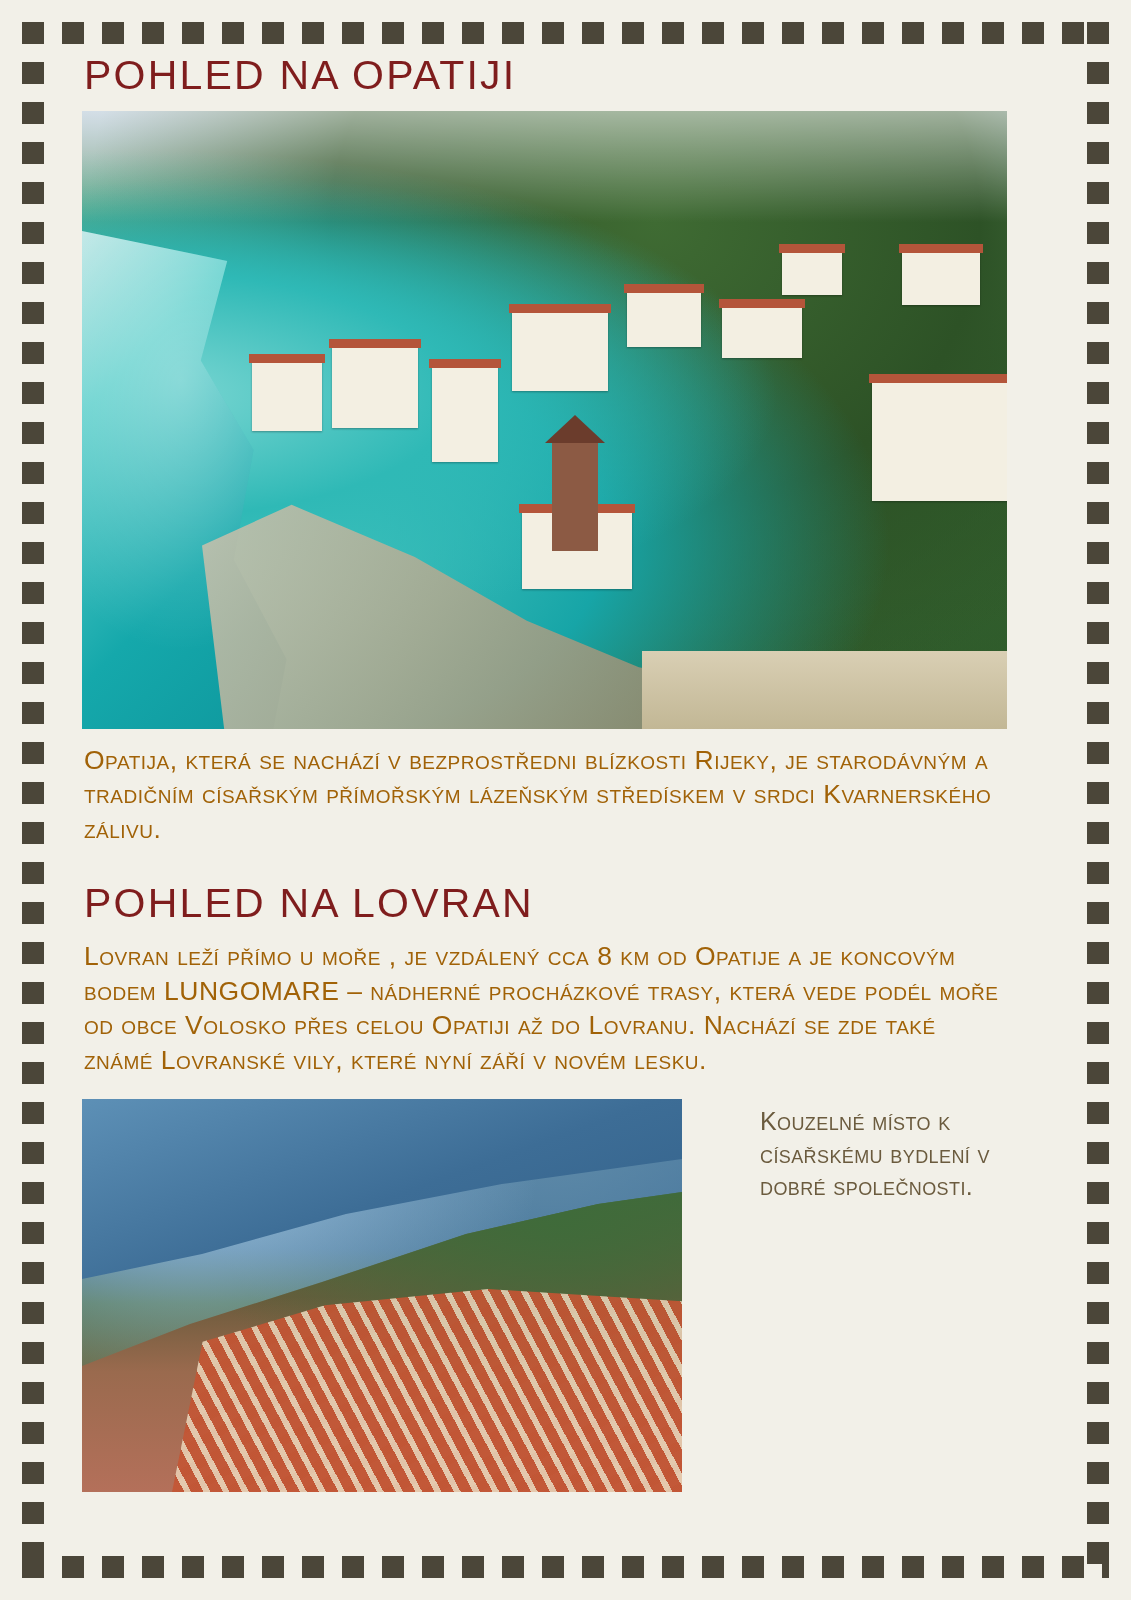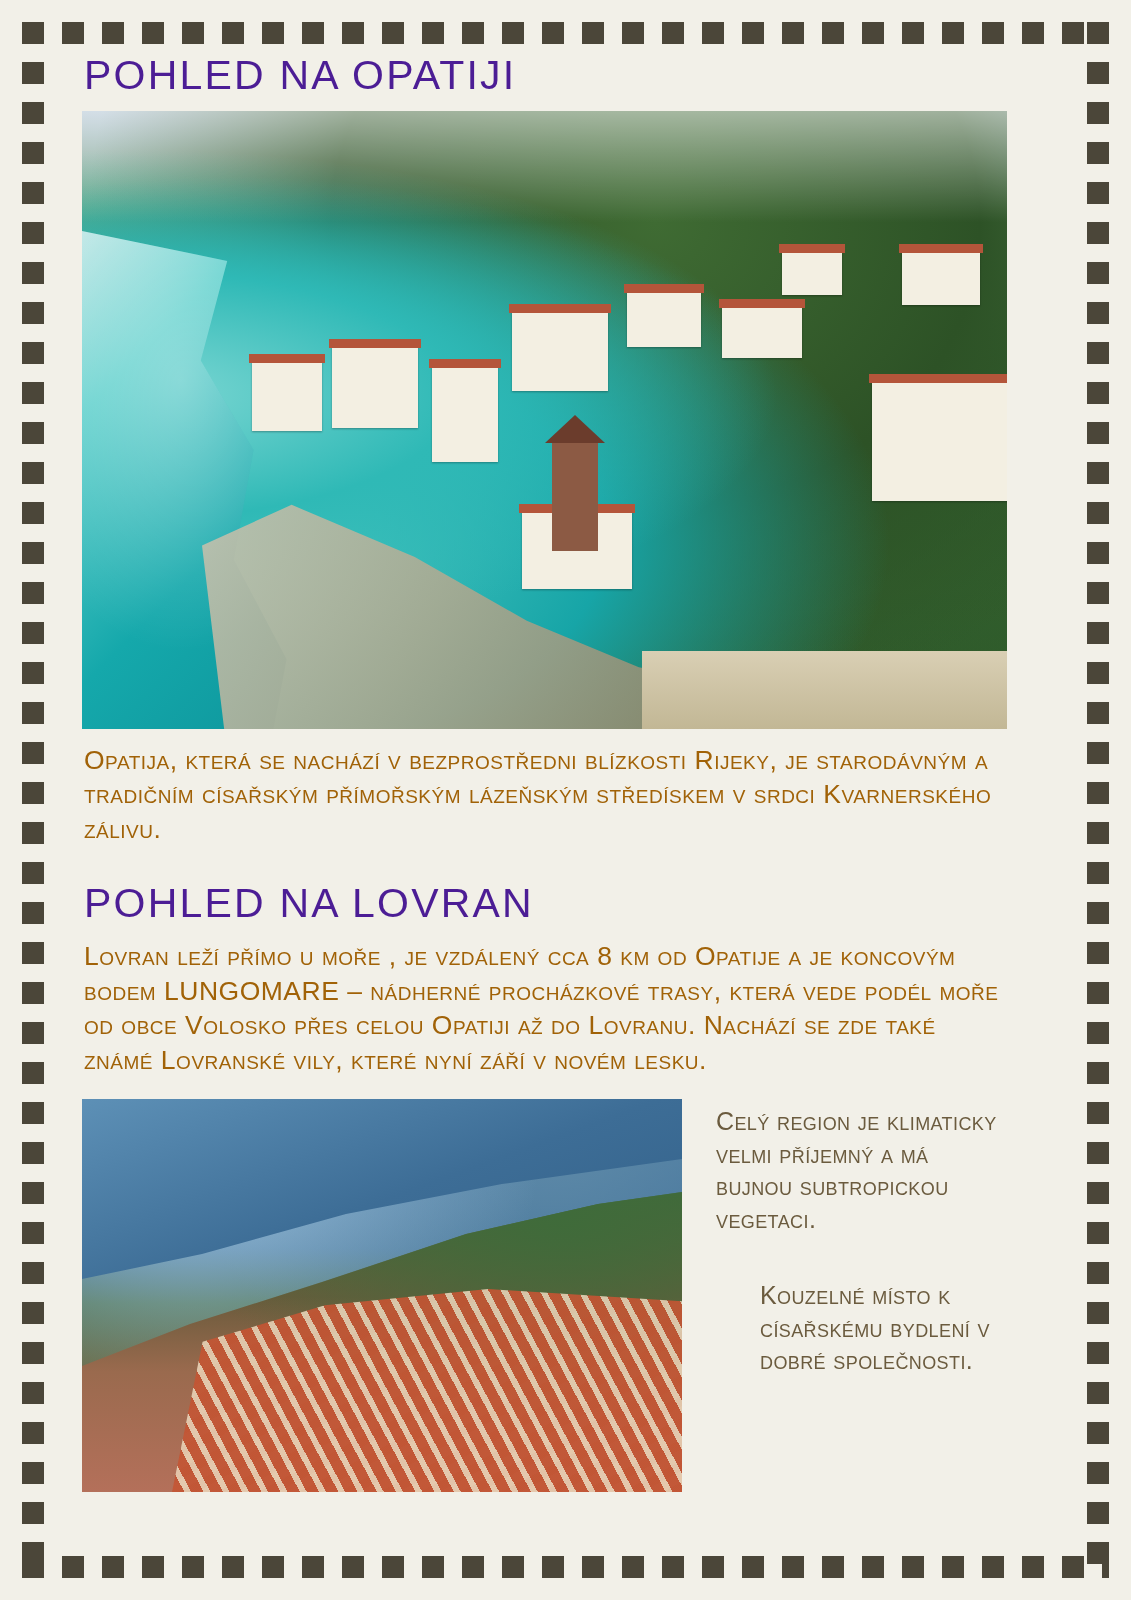--- a/index.html
+++ b/index.html
@@ -46,21 +46,21 @@
   .content {
     position: absolute;
     left: 80px;
     top: 44px;
     width: 930px;
   }
 
   h1.title {
     font-size: 41px;
     font-weight: normal;
-    color: #4c1d95;
+    color: #7f1d1d;
     letter-spacing: 2.2px;
     margin: 8px 0 12px 4px;
     font-variant: small-caps;
     text-transform: uppercase;
   }
   h1.title.second {
     margin-top: 34px;
     margin-bottom: 12px;
   }
 
@@ -238,19 +238,18 @@
 
     <p class="body-text tight">Lovran leží přímo u moře , je vzdálený cca 8 km od Opatije a je koncovým bodem LUNGOMARE – nádherné procházkové trasy, která vede podél moře od obce Volosko přes celou Opatiji až do Lovranu. Nachází se zde také známé Lovranské vily, které nyní září v novém lesku.</p>
 
     <div class="lovran-row">
       <div class="photo photo-lovran">
         <div class="sea2"></div>
         <div class="land2"></div>
         <div class="roofs"></div>
       </div>
       <div class="side-col">
-        <p>Celý region je klimaticky velmi příjemný a má bujnou subtropickou vegetaci.</p>
         <p>Kouzelné místo k císařskému bydlení v dobré společnosti.</p>
       </div>
     </div>
 
   </div>
 </div>
 
 </body></html>

